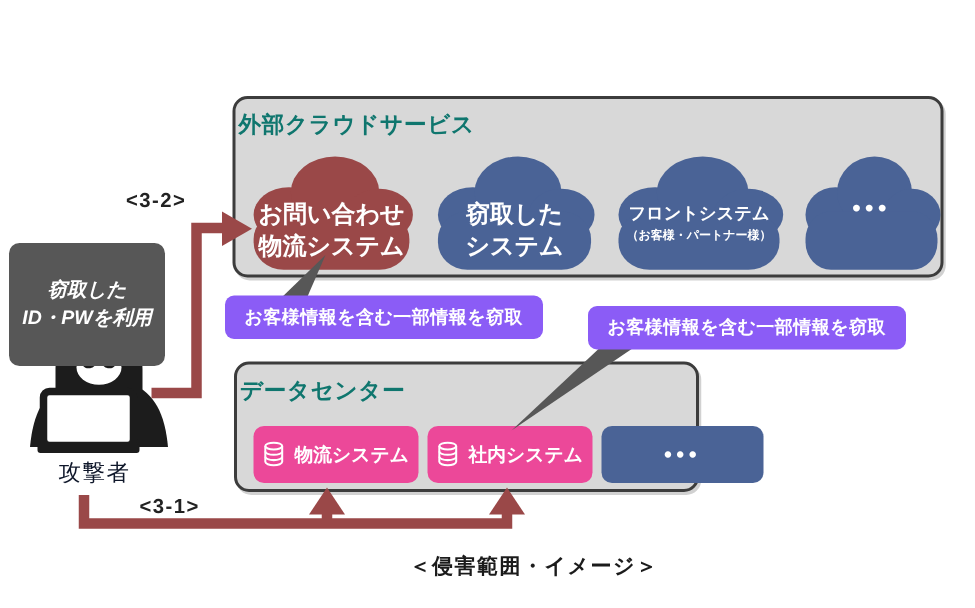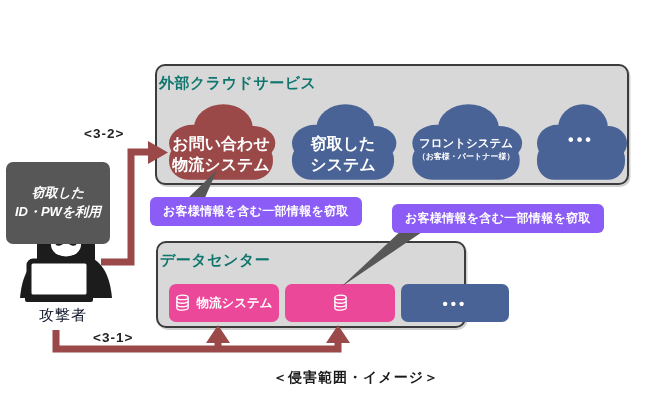--- a/index.html
+++ b/index.html
@@ -150,20 +150,21 @@
       <span>物流システム</span>
     </div>
 
     <div class="system system-2 compromised">
       <svg class="db-icon" viewBox="0 0 20 24" fill="none" stroke="#fff" stroke-width="1.8">
         <ellipse cx="10" cy="4.5" rx="7.5" ry="3"></ellipse>
         <path d="M2.5 4.5 V18.5 a7.5 3 0 0 0 15 0 V4.5"></path>
         <path d="M2.5 9.3 a7.5 3 0 0 0 15 0"></path>
         <path d="M2.5 14 a7.5 3 0 0 0 15 0"></path>
       </svg>
+      <span>社内システム</span>
     </div>
 
     <div class="system system-3 safe">
       <span>•••</span>
     </div>
   </div>
 
   <div class="callout callout-cloud">お客様情報を含む一部情報を窃取</div>
   <div class="callout callout-dc">お客様情報を含む一部情報を窃取</div>
 

